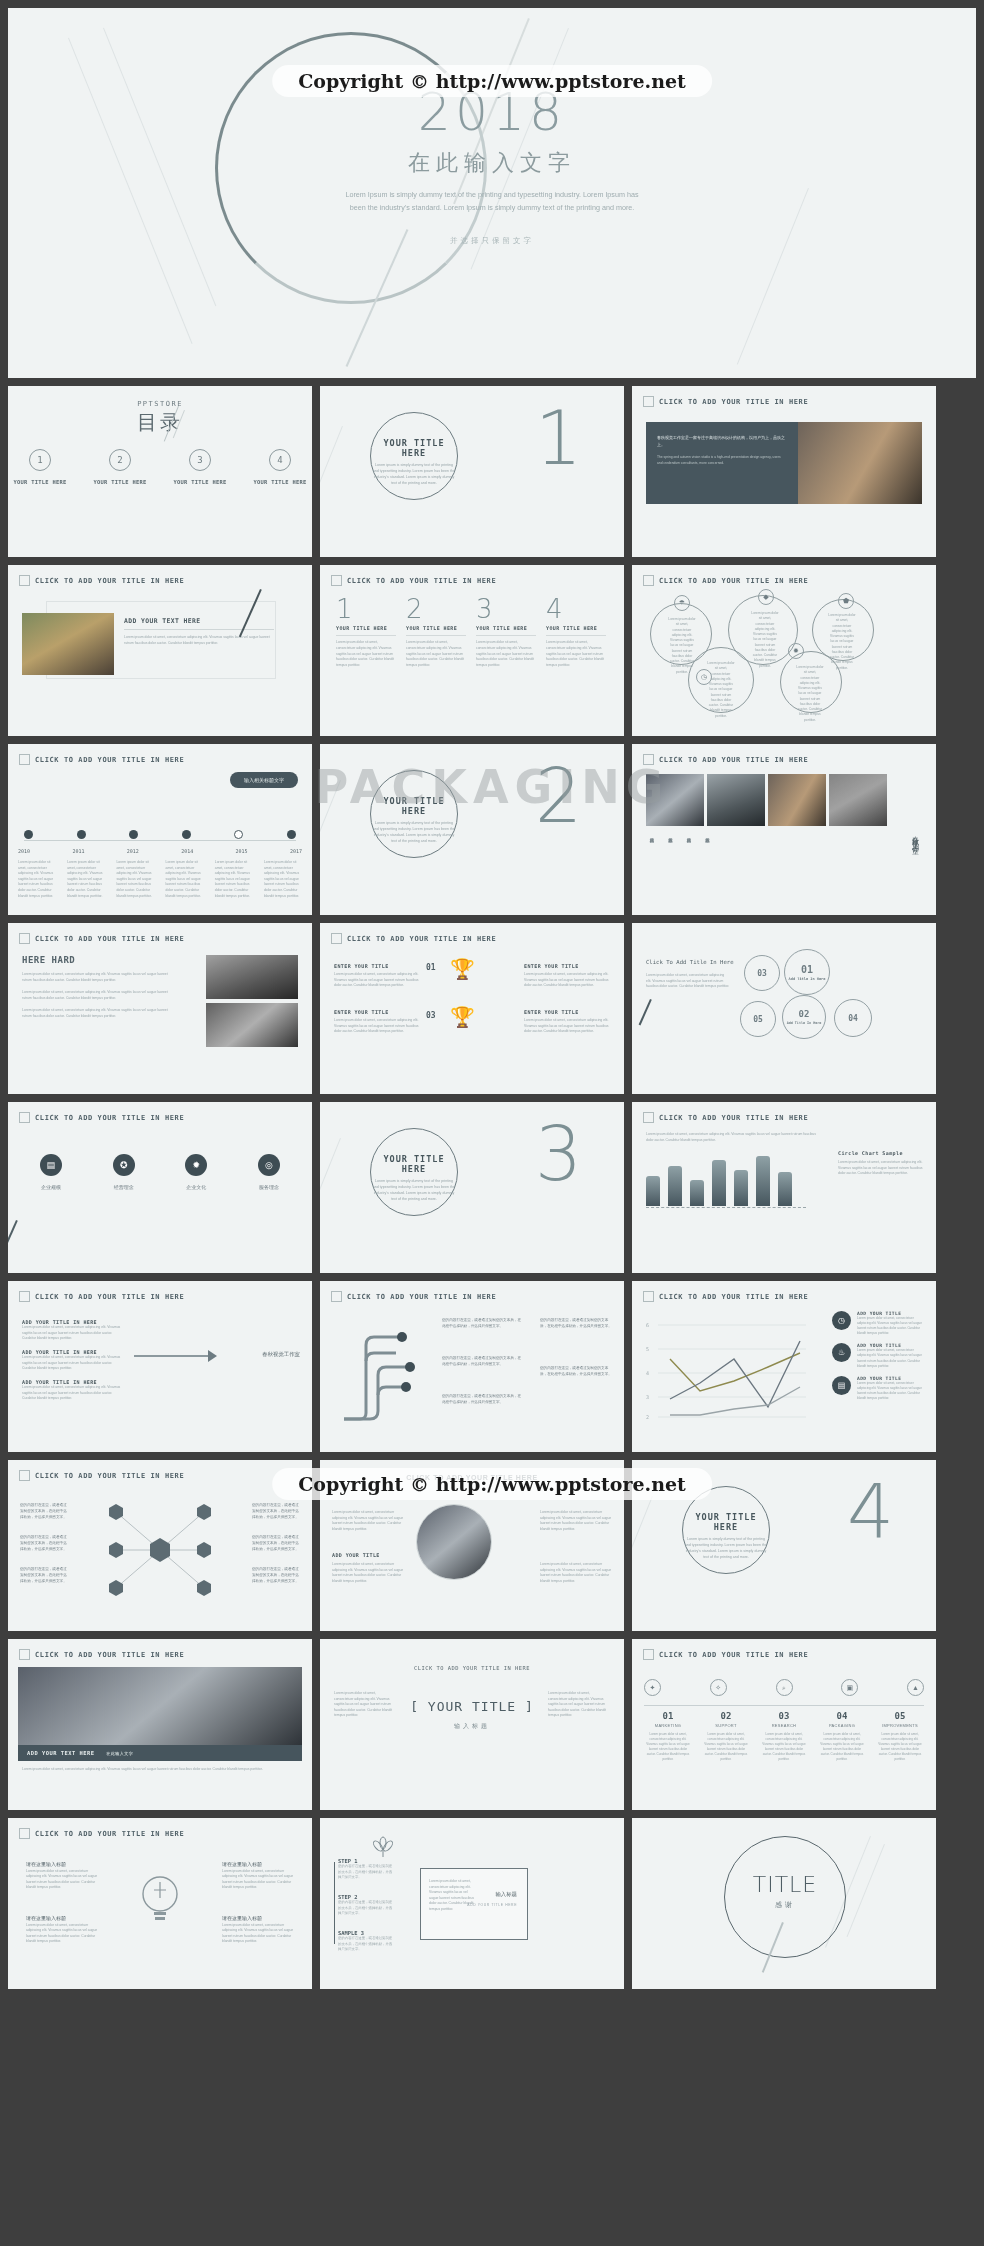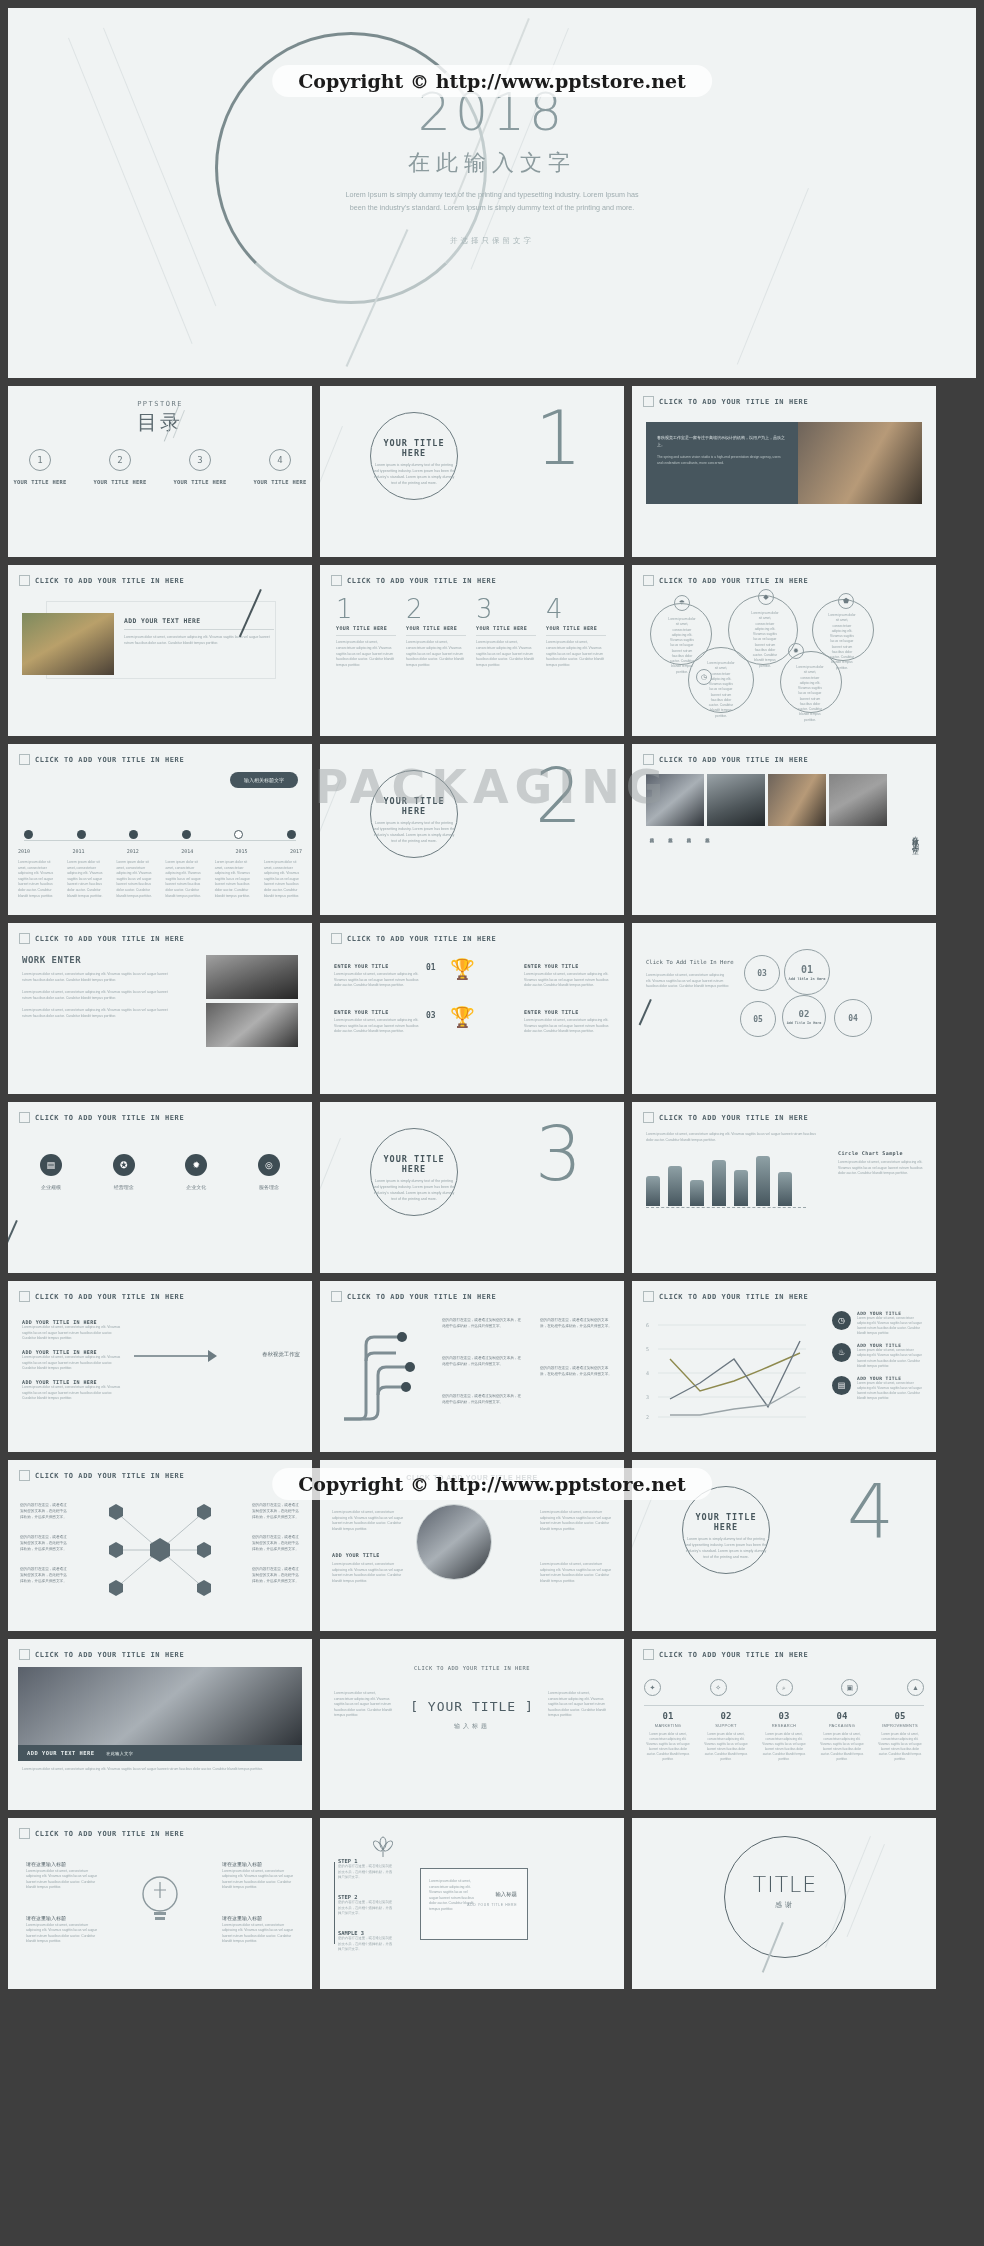--- a/index.html
+++ b/index.html
@@ -356,21 +356,21 @@
   </div>
 
   <div class="row">
 
     <div class="slide cell">
       <div class="sq-title">
           <div class="sq"></div>
         <div class="sq-txt">CLICK TO ADD YOUR TITLE IN HERE</div>
         </div>
       <div style="position:absolute;left:14px;top:32px;width:150px;">
-        <div style="font-size:9px;font-weight:bold;color:#54636a;letter-spacing:.5px;font-family:'DejaVu Sans Mono',monospace;">WORK ENTER</div>
+        <div style="font-size:9px;font-weight:bold;color:#54636a;letter-spacing:.5px;font-family:'DejaVu Sans Mono',monospace;">HERE HARD</div>
         <div class="mini" style="margin-top:7px;">Lorem ipsum dolor sit amet, consectetuer adipiscing elit. Vivamus sagittis lacus vel augue laoreet rutrum faucibus dolor auctor. Curabitur blandit tempus porttitor.</div>
         <div class="mini" style="margin-top:7px;">Lorem ipsum dolor sit amet, consectetuer adipiscing elit. Vivamus sagittis lacus vel augue laoreet rutrum faucibus dolor auctor. Curabitur blandit tempus porttitor.</div>
         <div class="mini" style="margin-top:7px;">Lorem ipsum dolor sit amet, consectetuer adipiscing elit. Vivamus sagittis lacus vel augue laoreet rutrum faucibus dolor auctor. Curabitur blandit tempus porttitor.</div>
       </div>
       <div class="photo p3 gray" style="position:absolute;right:14px;top:32px;width:92px;height:44px;"></div>
       <div class="photo p4 gray" style="position:absolute;right:14px;top:80px;width:92px;height:44px;"></div>
     </div>
 
     <div class="slide cell">
       <div class="sq-title">

